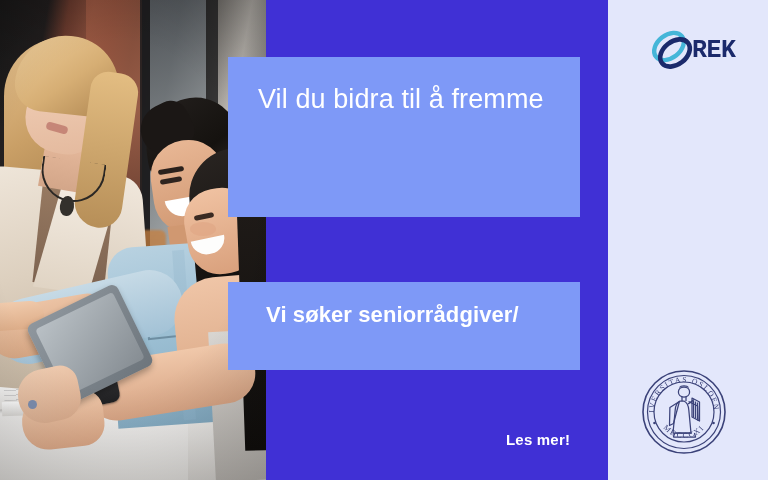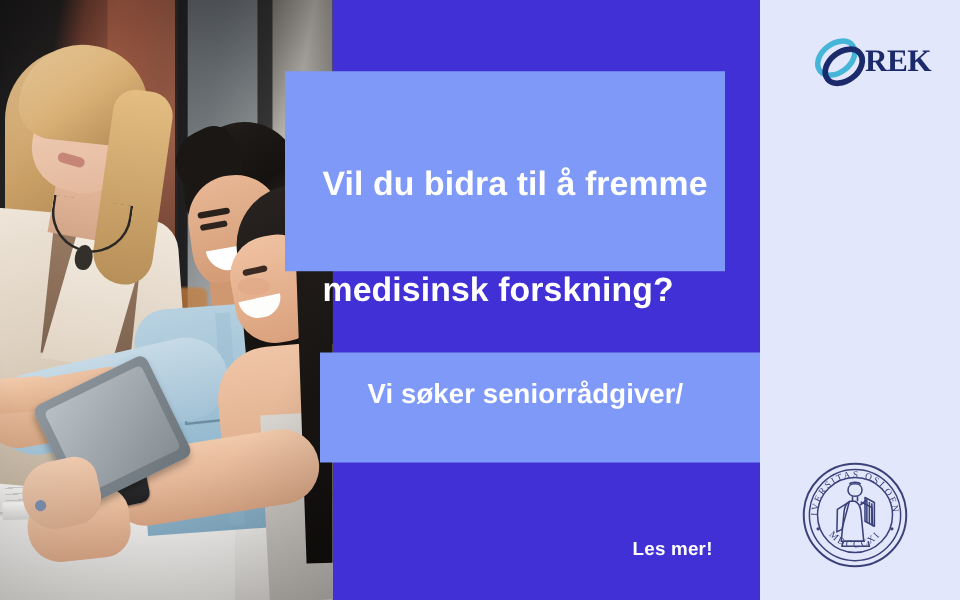--- a/index.html
+++ b/index.html
@@ -345,21 +345,21 @@
     left: 648px; top: 28px;
     width: 92px; height: 46px;
   }
   .rek-text {
     position: absolute;
     left: 44px; top: 8px;
     font-size: 25px;
     font-weight: bold;
     color: #1B2A6B;
     letter-spacing: -0.5px;
-    font-family: Liberation Serif, serif;
+    font-family: Liberation Mono, monospace;
   }
 
   
   .uio-seal {
     position: absolute;
     left: 638px; top: 366px;
     width: 92px; height: 92px;
   }
 
   
@@ -368,34 +368,32 @@
     left: 228px; top: 57px;
     width: 352px; height: 160px;
     background: #7E99F7;
     box-sizing: border-box;
     padding: 24px 26px 0 30px;
   }
   .headline-box .line {
     color: #ffffff;
     font-size: 27px;
     line-height: 37px;
-    font-weight: bold;
+    font-weight: normal;
     letter-spacing: 0.1px;
     white-space: nowrap;
-    margin-top: 48px;
   }
 
   .subhead-box {
     position: absolute;
     left: 228px; top: 282px;
     width: 352px; height: 88px;
     background: #7E99F7;
     box-sizing: border-box;
     padding: 17px 18px 0 38px;
-    margin-left: 28px;
   }
   .subhead-box .line {
     color: #ffffff;
     font-size: 22px;
     line-height: 31px;
     font-weight: bold;
     letter-spacing: 0.1px;
     white-space: nowrap;
   }
 
@@ -523,21 +521,20 @@
         <path d="M55.5 34.5 l0 17 M57.5 35.5 l0 17 M59.5 36.5 l0 17"></path>
         <path d="M50 38 c3 -2 5 -3.5 6 -4.5"></path>
         <path d="M38 67 l16 0"></path>
         <path d="M36.5 67 l-1 4 l22 0 l-1 -4"></path>
       </g>
     </svg>
   </div>
 
   <div class="headline-box">
     <div class="line">Vil du bidra til å fremme</div>
-    <div class="line">medisinsk forskning?</div>
   </div>
 
   <div class="subhead-box">
     <div class="line">Vi søker seniorrådgiver/</div>
   </div>
 
   <div class="cta">Les mer!</div>
 
 </div>
 

